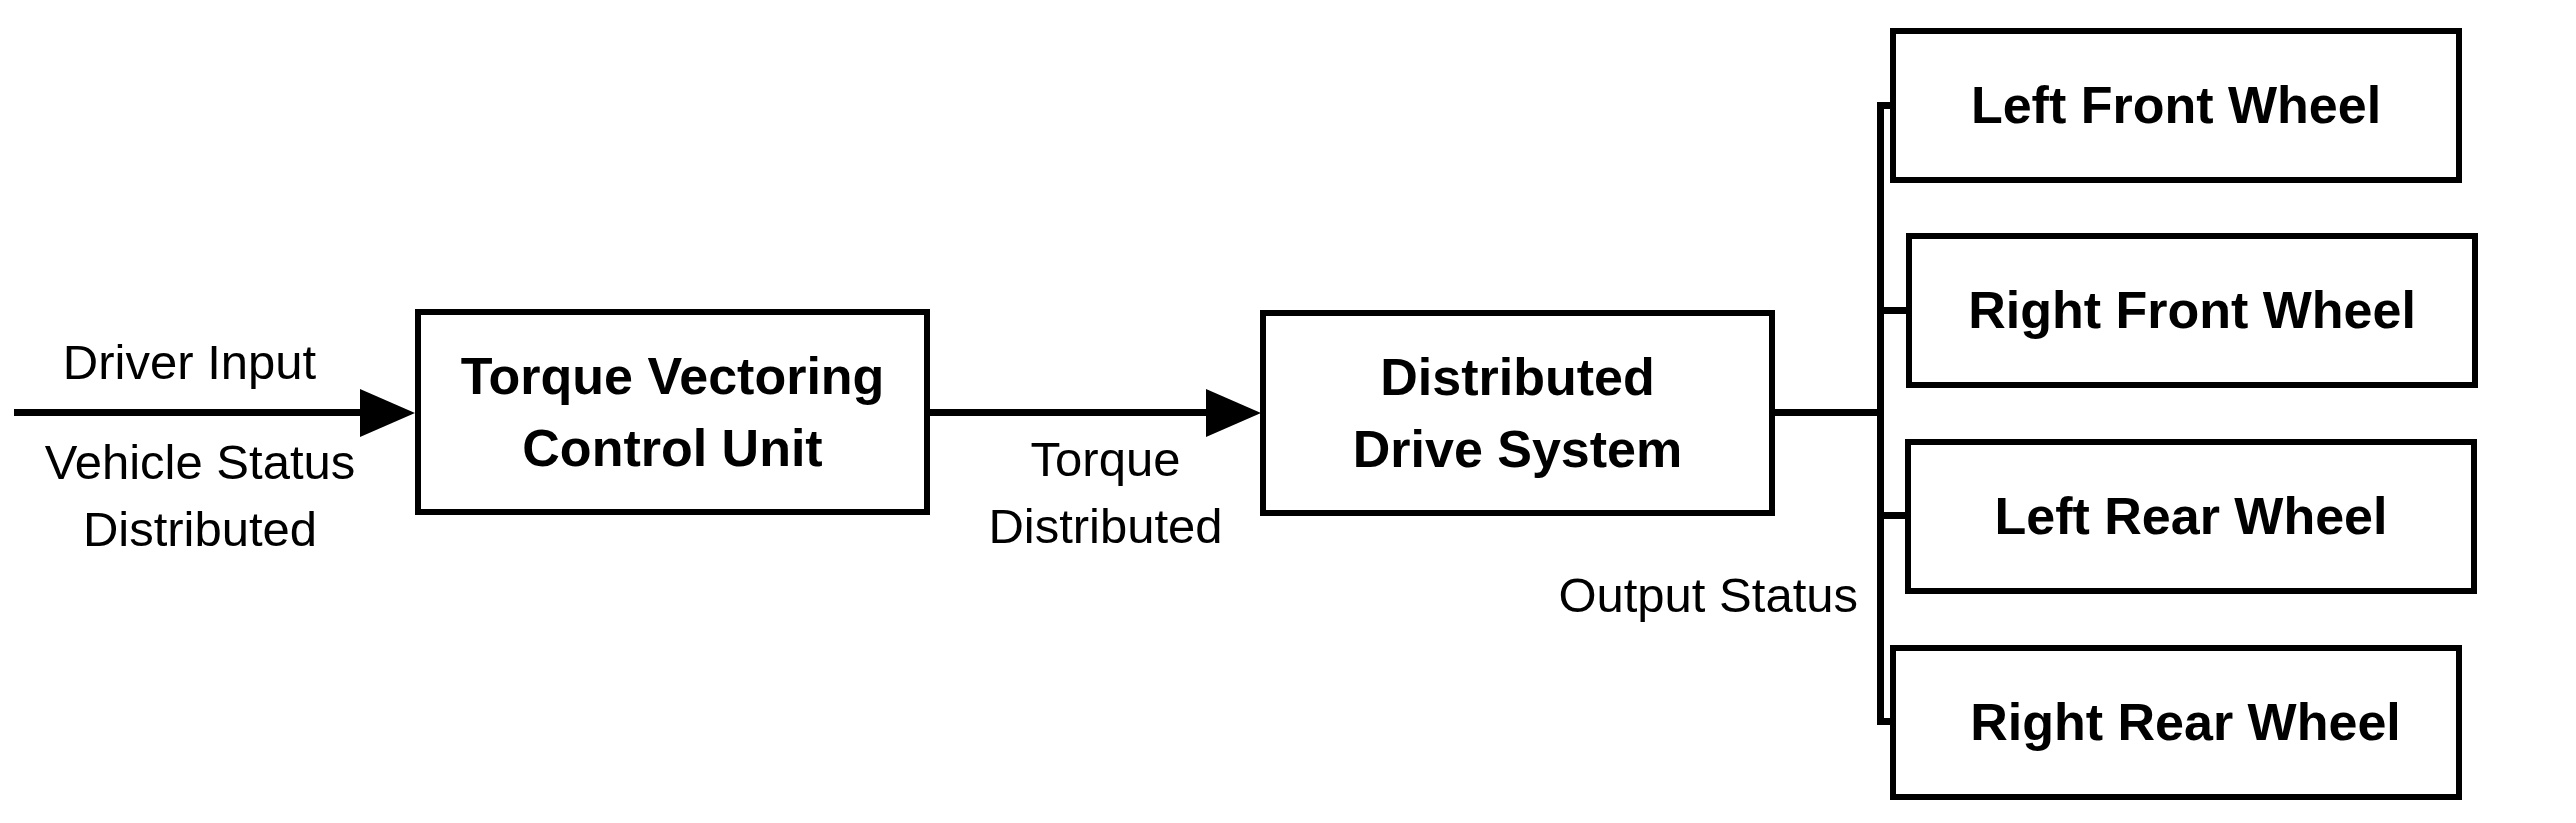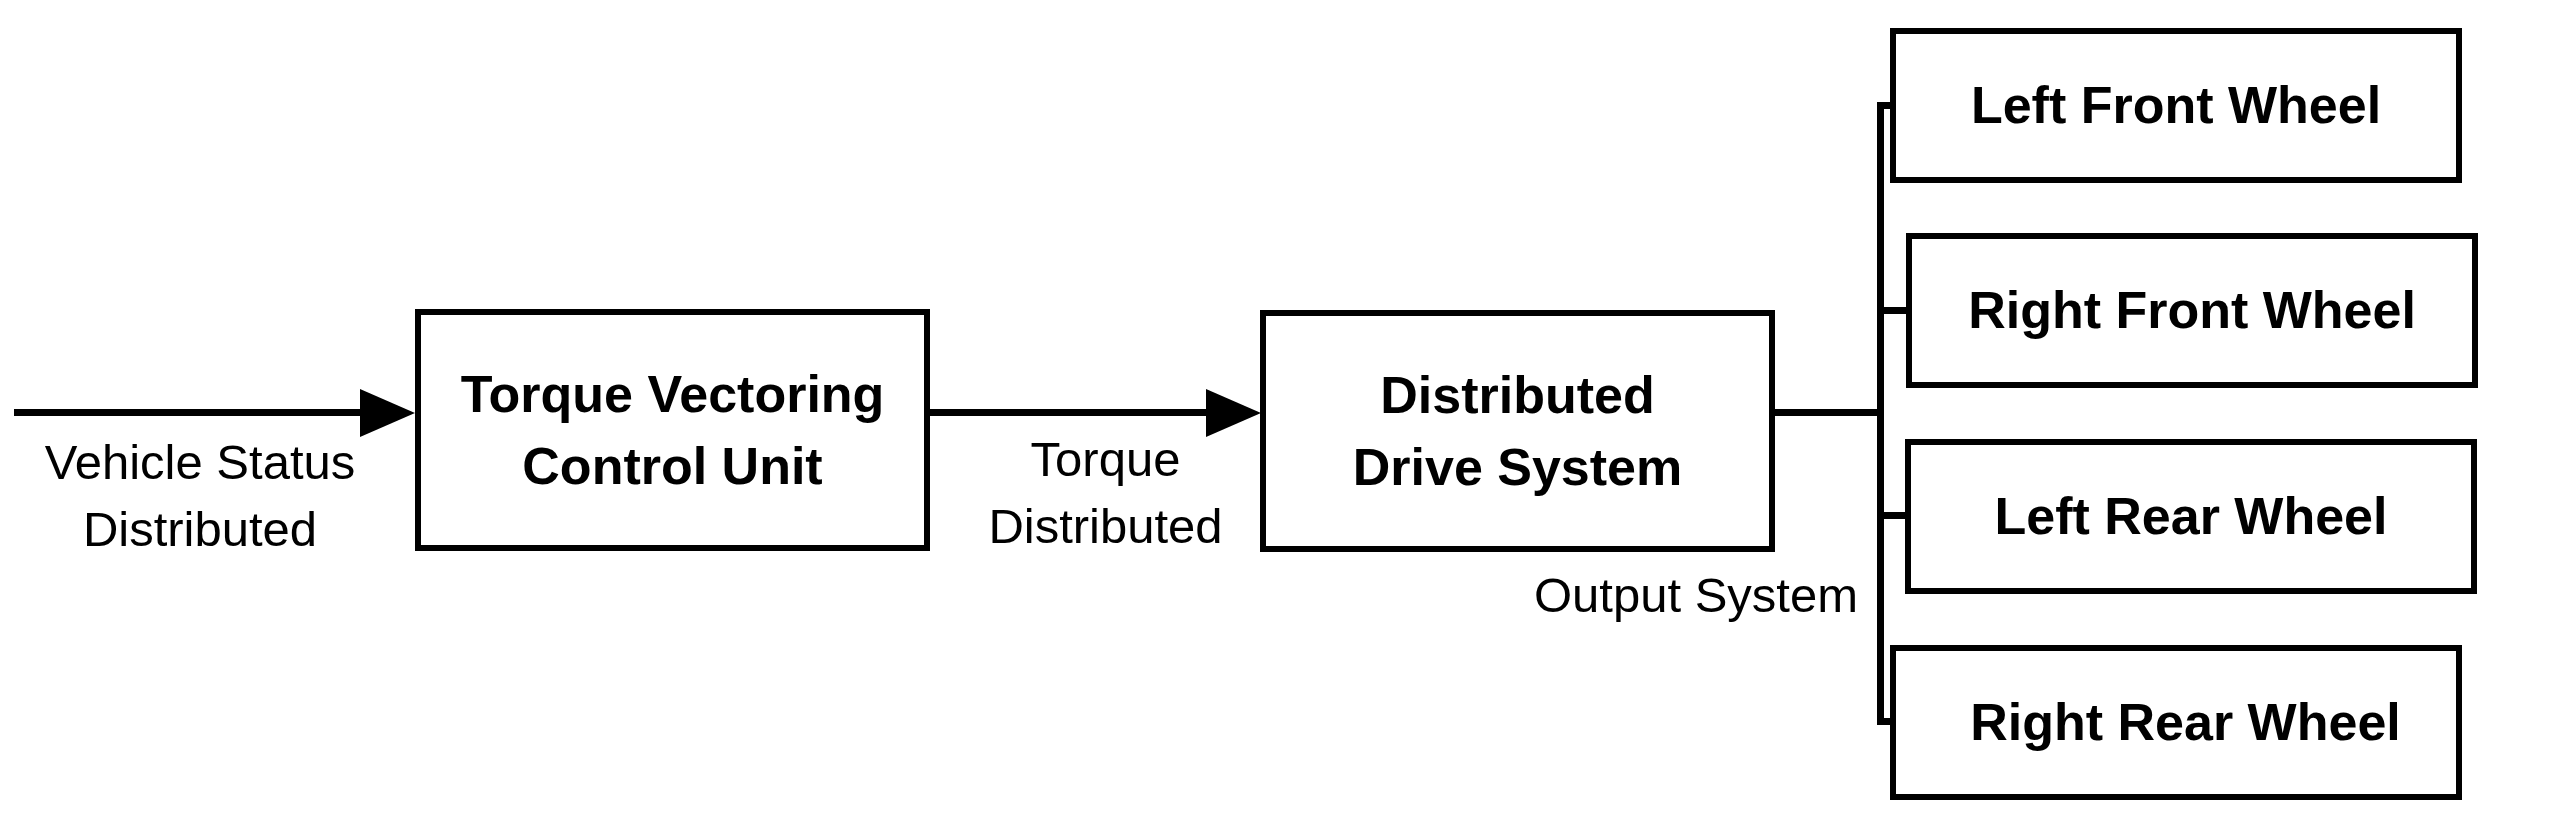--- a/index.html
+++ b/index.html
@@ -33,38 +33,41 @@
     display: flex;
     flex-direction: column;
     align-items: center;
     justify-content: center;
     text-align: center;
     font-weight: bold;
     font-size: 52px;
     line-height: 72px;
     box-sizing: border-box;
   }
-  .big-node  { left: auto; width: 515px; height: 242px; }
+  .big-node  { left: auto; width: 515px; height: 206px; }
   .wheel-node { left: 1890px; width: 572px; height: 155px; line-height: 55px; }
   
   .edge-label {
     position: absolute;
     font-size: 49px;
     line-height: 67px;
     text-align: center;
     white-space: nowrap;
   }
 </style>
 </head>
 <body>
 
 <div class="canvas">
 
   <div class="hline" style="left:13.7px; top:409px; width:352px;"></div>
   <div class="arrowhead" style="left:360px; top:389px;"></div>
+  <div class="edge-label" style="left:15.5px; width:348px; top:336px; line-height:52px;">
+    <span>Driver Input</span>
+  </div>
   <div class="edge-label" style="left:15.5px; width:369px; top:429px;">
     <div>Vehicle Status</div>
     <div>Distributed</div>
   </div>
 
   <div class="node big-node" style="left:415px; top:309px;">
     <div>Torque Vectoring</div>
     <div>Control Unit</div>
   </div>
 
@@ -76,21 +79,21 @@
   </div>
 
   <div class="node big-node" style="left:1260px; top:310px;">
     <div>Distributed</div>
     <div>Drive System</div>
   </div>
 
   <div class="hline" style="left:1775px; top:409px; width:109px;"></div>
   <div class="vline" style="left:1877px; top:102px; height:623px;"></div>
   <div class="edge-label" style="left:1459px; width:399px; top:567px; text-align:right; line-height:57px;">
-    <span>Output System</span>
+    <span>Output Status</span>
   </div>
 
   <div class="hline" style="left:1880px; top:102px; width:57px;"></div>
   <div class="arrowhead" style="left:1930px; top:82px;"></div>
 
   <div class="hline" style="left:1880px; top:307px; width:57px;"></div>
   <div class="arrowhead" style="left:1930px; top:287px;"></div>
 
   <div class="hline" style="left:1880px; top:512px; width:57px;"></div>
   <div class="arrowhead" style="left:1930px; top:492px;"></div>

